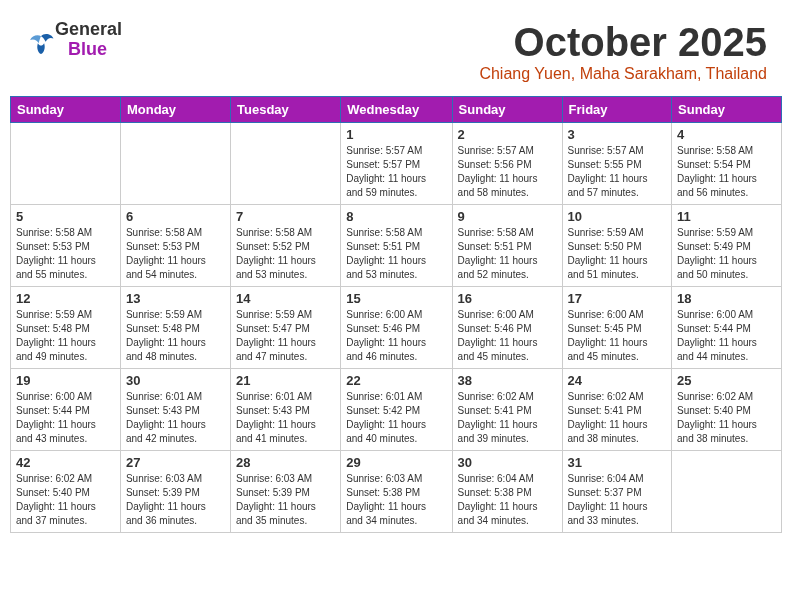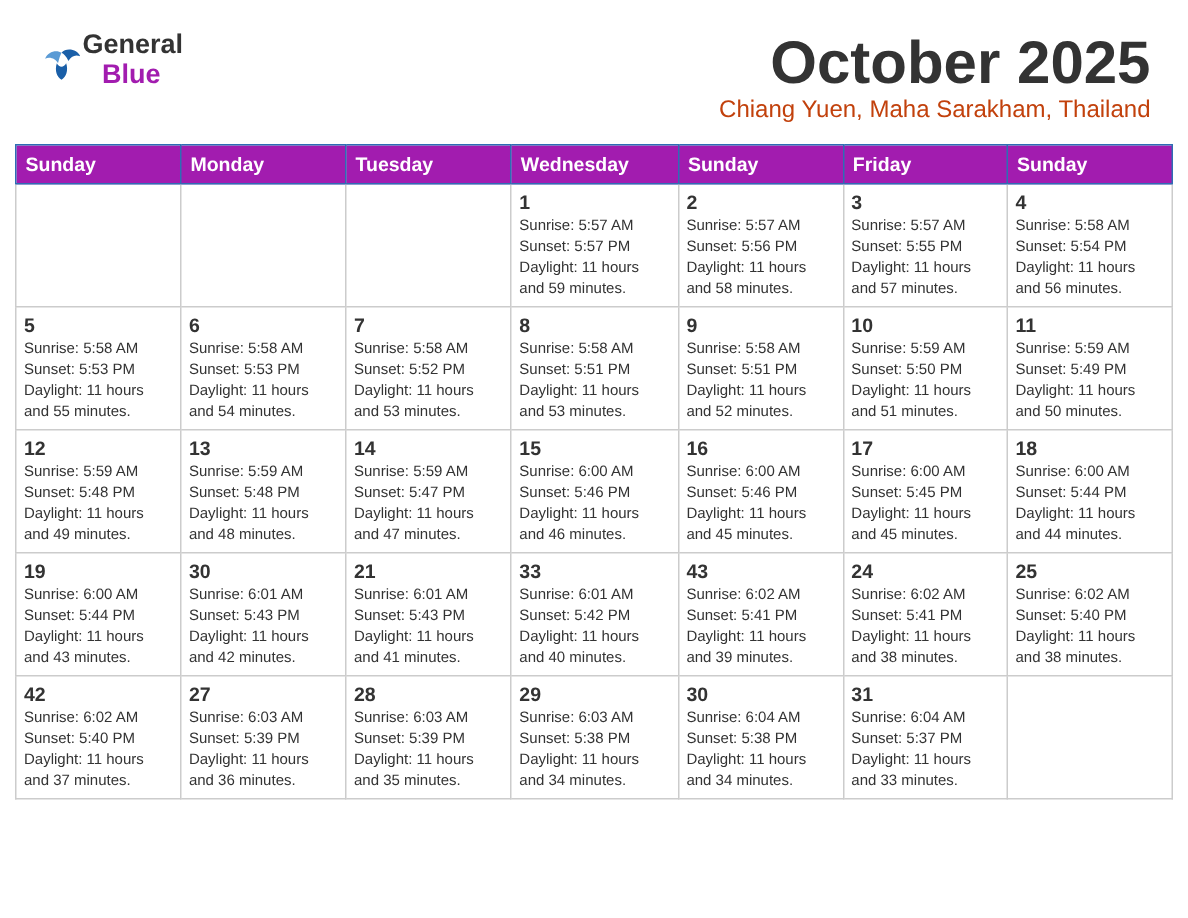--- a/index.html
+++ b/index.html
@@ -269,28 +269,28 @@
 and 42 minutes.</div>
         </td>
         <td>
           <div class="day-num">21</div>
           <div class="day-info" style="white-space: pre-line;">Sunrise: 6:01 AM
 Sunset: 5:43 PM
 Daylight: 11 hours
 and 41 minutes.</div>
         </td>
         <td>
-          <div class="day-num">33</div>
+          <div class="day-num">22</div>
           <div class="day-info" style="white-space: pre-line;">Sunrise: 6:01 AM
 Sunset: 5:42 PM
 Daylight: 11 hours
 and 40 minutes.</div>
         </td>
         <td>
-          <div class="day-num">43</div>
+          <div class="day-num">38</div>
           <div class="day-info" style="white-space: pre-line;">Sunrise: 6:02 AM
 Sunset: 5:41 PM
 Daylight: 11 hours
 and 39 minutes.</div>
         </td>
         <td>
           <div class="day-num">24</div>
           <div class="day-info" style="white-space: pre-line;">Sunrise: 6:02 AM
 Sunset: 5:41 PM
 Daylight: 11 hours

